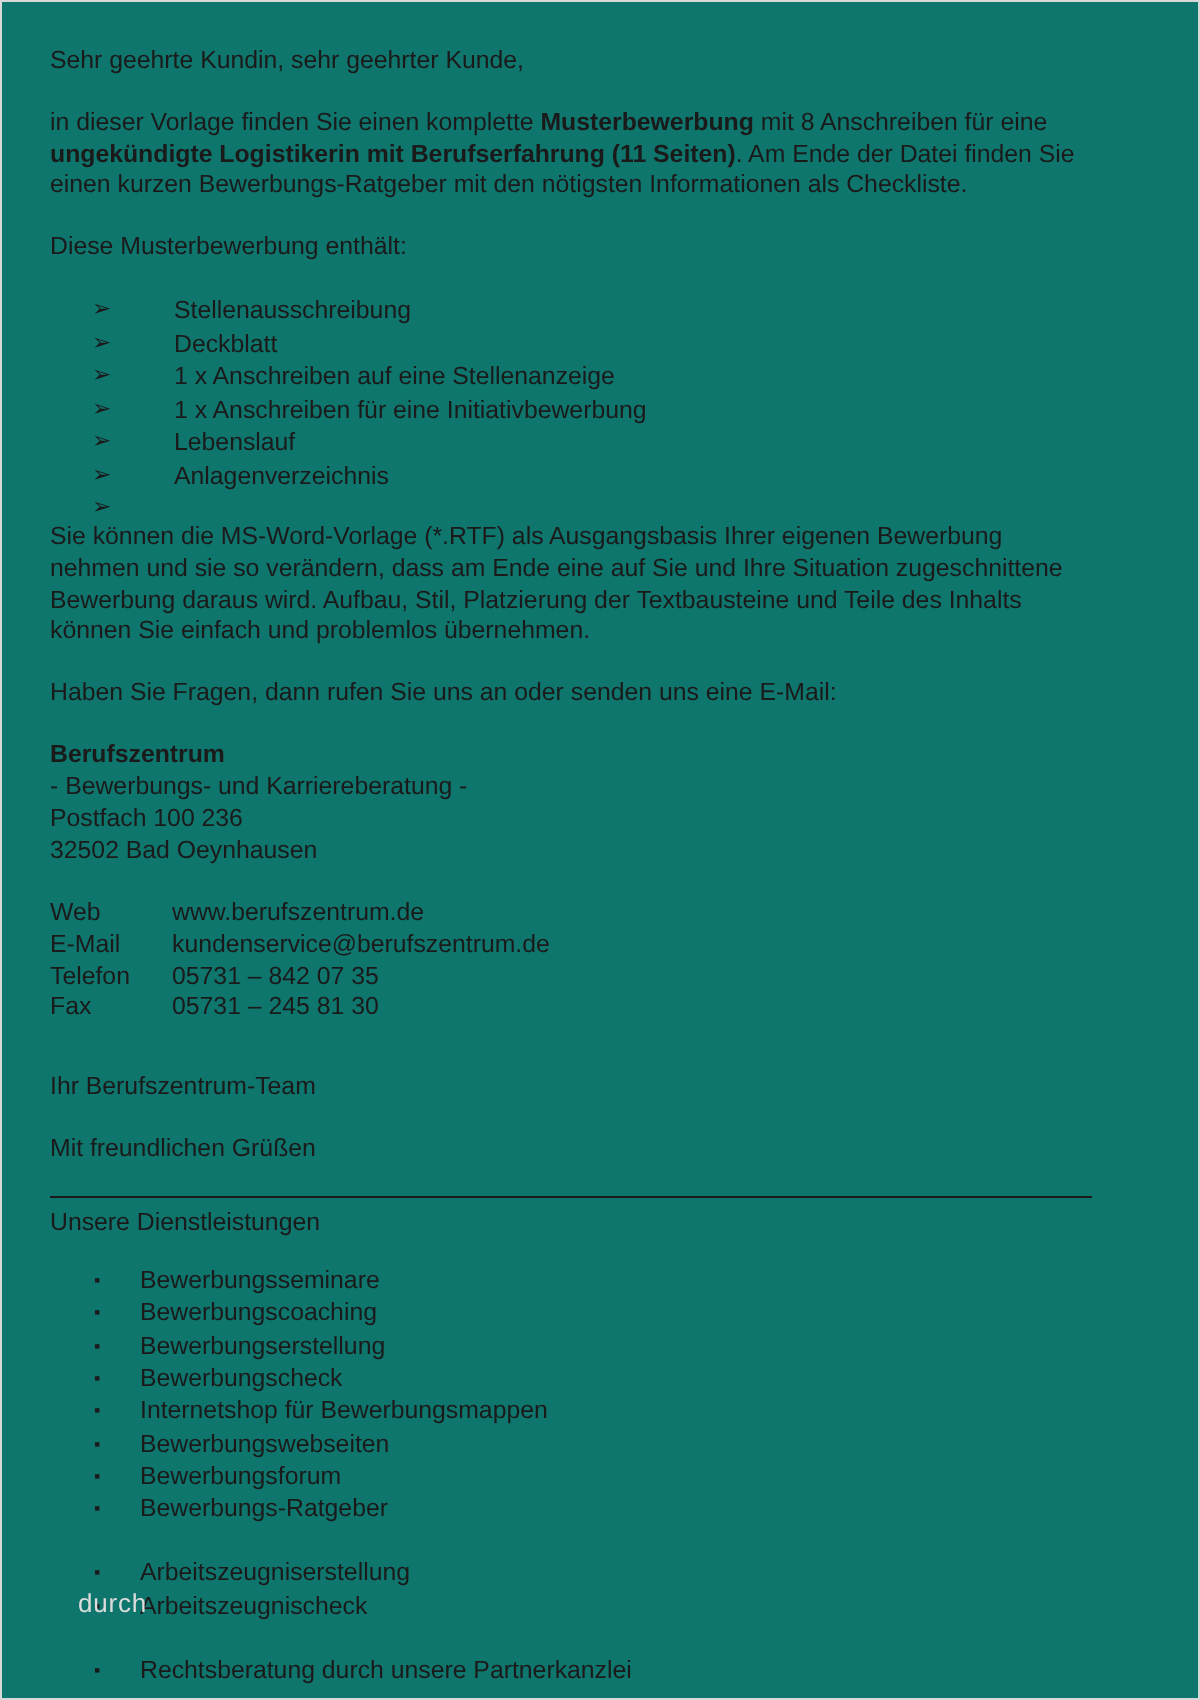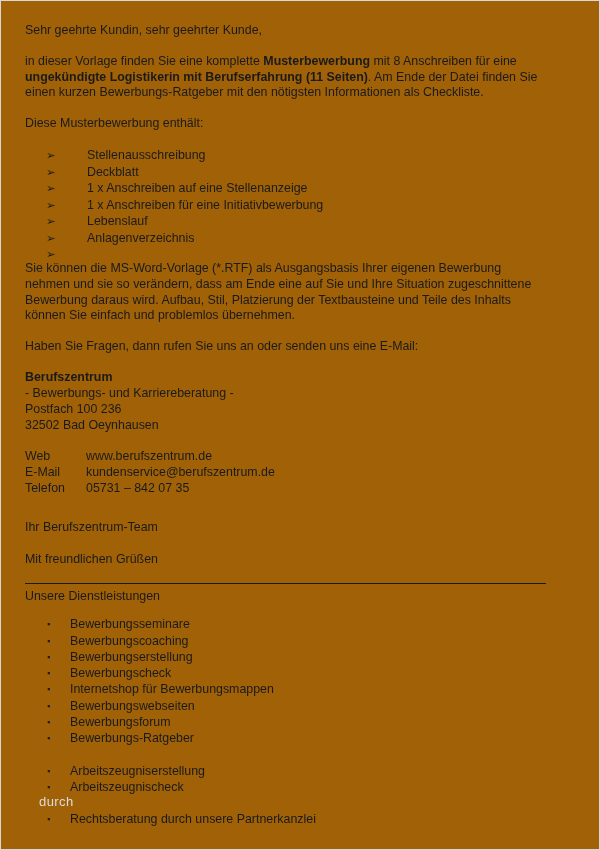--- a/index.html
+++ b/index.html
@@ -11,21 +11,21 @@
     width: 600px;
     height: 850px;
     background: #ffffff;
     font-family: "Liberation Sans", sans-serif;
   }
   .page {
     position: relative;
     box-sizing: border-box;
     width: 600px;
     height: 850px;
-    background: #a16207;
+    background: #0f766e;
     border: 1px solid #d8d8d8;
     overflow: hidden;
     padding: 22px 30px 0 24px;
     color: #1a1a1a;
     font-size: 12.4px;
     line-height: 15.6px;
   }
   .para {
     margin: 0 0 15.5px 0;
     max-width: 522px;
@@ -118,21 +118,21 @@
     user-select: none;
   }
 </style>
 </head>
 <body>
 
 <div class="page">
 
   <p class="para">Sehr geehrte Kundin, sehr geehrter Kunde,</p>
 
-  <p class="para"><span>in dieser Vorlage finden Sie eine komplette </span><b>Musterbewerbung</b><span> mit 8 Anschreiben für eine </span><b>ungekündigte Logistikerin mit Berufserfahrung (11 Seiten)</b><span>. Am Ende der Datei finden Sie einen kurzen Bewerbungs-Ratgeber mit den nötigsten Informationen als Checkliste.</span></p>
+  <p class="para"><span>in dieser Vorlage finden Sie einen komplette </span><b>Musterbewerbung</b><span> mit 8 Anschreiben für eine </span><b>ungekündigte Logistikerin mit Berufserfahrung (11 Seiten)</b><span>. Am Ende der Datei finden Sie einen kurzen Bewerbungs-Ratgeber mit den nötigsten Informationen als Checkliste.</span></p>
 
   <p class="para">Diese Musterbewerbung enthält:</p>
 
   <ul class="arrow-list" id="contents-list">
       <li><span class="bullet">➢</span><span>Stellenausschreibung</span></li>
       <li><span class="bullet">➢</span><span>Deckblatt</span></li>
       <li><span class="bullet">➢</span><span>1 x Anschreiben auf eine Stellenanzeige</span></li>
       <li><span class="bullet">➢</span><span>1 x Anschreiben für eine Initiativbewerbung</span></li>
       <li><span class="bullet">➢</span><span>Lebenslauf</span></li>
       <li><span class="bullet">➢</span><span>Anlagenverzeichnis</span></li>
@@ -157,20 +157,24 @@
           <td>www.berufszentrum.de</td>
         </tr>
         <tr>
           <td class="label">E-Mail</td>
           <td>kundenservice@berufszentrum.de</td>
         </tr>
         <tr>
           <td class="label">Telefon</td>
           <td>05731 – 842 07 35</td>
         </tr>
+        <tr>
+          <td class="label">Fax</td>
+          <td>05731 – 245 81 30</td>
+        </tr>
       </tbody>
   </table>
 
   <p class="closing">Ihr Berufszentrum-Team</p>
   <p class="closing">Mit freundlichen Grüßen</p>
 
   <hr class="divider">
 
   <p class="services-title">Unsere Dienstleistungen</p>
 

